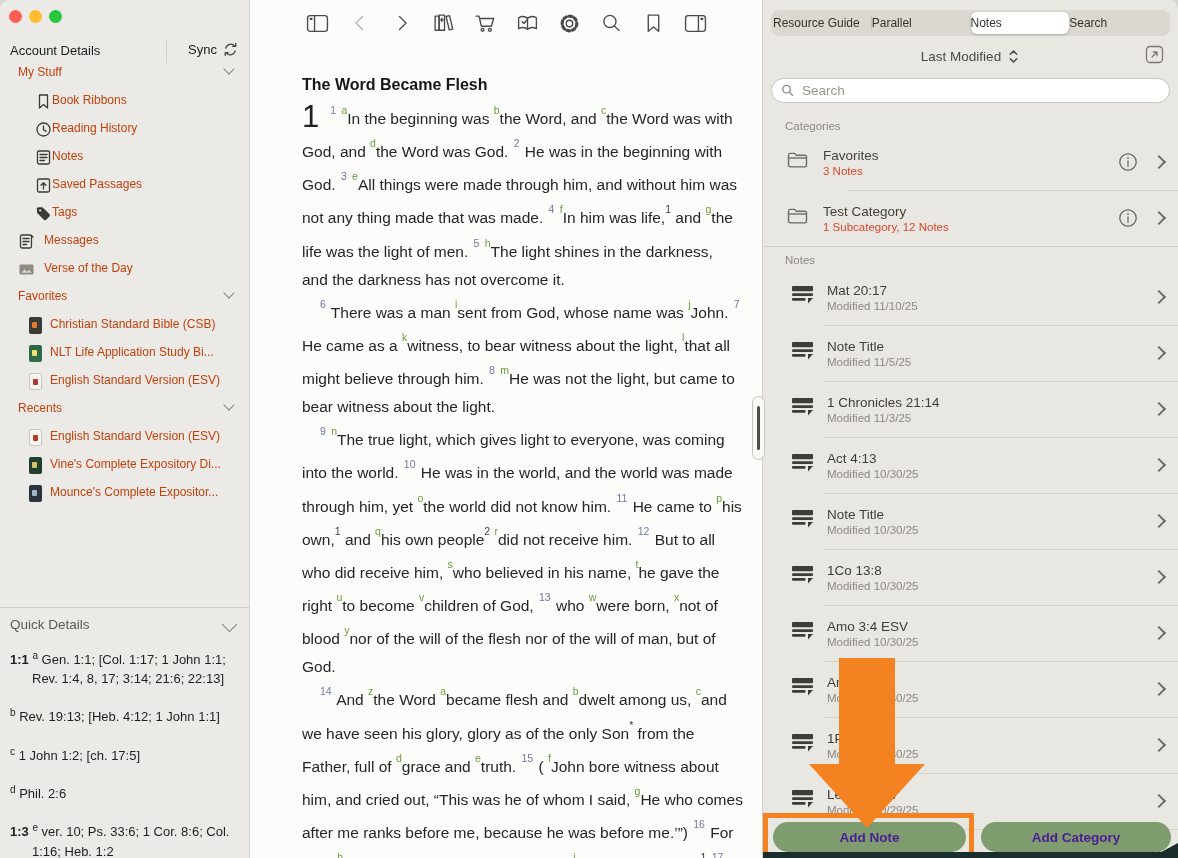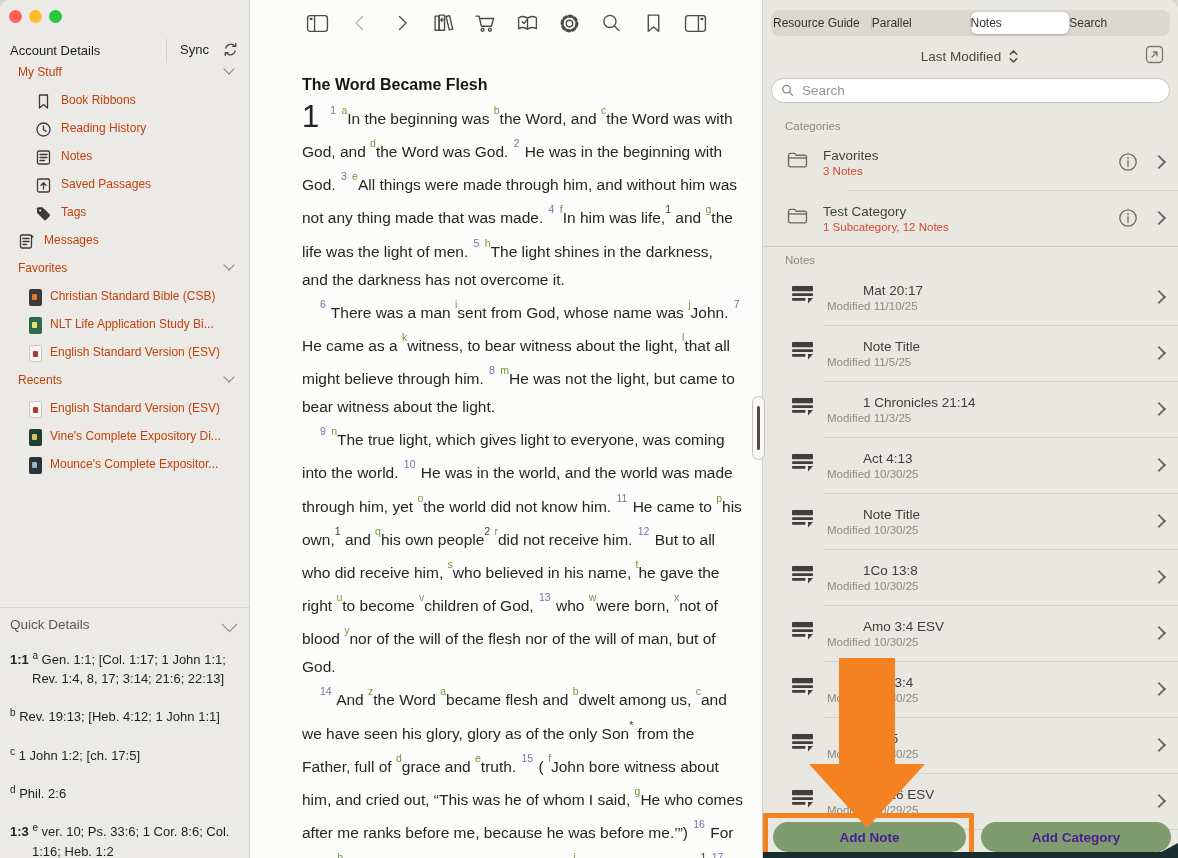--- a/index.html
+++ b/index.html
@@ -6,28 +6,28 @@
   .screen{position:relative;width:1178px;height:858px;background:#fcfcfa;overflow:hidden;
           font-family:"Liberation Sans",sans-serif;border-radius:10px 10px 0 0;
           -webkit-font-smoothing:antialiased;}
   
   .sidebar{position:absolute;left:0;top:0;width:250px;height:858px;background:#ebeae7;border-right:1px solid #d7d4ce;box-sizing:border-box;}
   .traffic{position:absolute;top:10px;left:9px;display:flex;gap:7px;}
   .tl{width:13px;height:13px;border-radius:50%;}
   .account-row{position:absolute;top:28px;left:0;right:0;height:26px;font-size:13px;color:#1d1c1a;margin-top:11px;}
   .account-label{position:absolute;left:10px;top:4px;}
   .account-div{position:absolute;left:166px;top:0;width:1px;height:24px;background:#d2cfc9;}
-  .sync{position:absolute;right:10px;top:2px;display:flex;align-items:center;gap:13px;color:#1d1c1a;}
+  .sync{position:absolute;right:10px;top:2px;display:flex;align-items:center;gap:5px;color:#1d1c1a;}
   .sync svg{color:#4d4b47;}
   .nav{position:absolute;top:65px;left:0;right:0;}
   .nav-row{height:28px;display:flex;align-items:flex-start;font-size:12px;color:#c2410c;}
   .nav-header{padding-left:18px;}
   .nav-header .chev{margin-left:auto;margin-right:16px;}
   .chev{width:7px;height:7px;border-right:1.6px solid #85827c;border-bottom:1.6px solid #85827c;transform:rotate(45deg);display:inline-block;}
-  .nav-sub{padding-left:35px;gap:9px;}
+  .nav-sub{padding-left:35px;}
   .nav-link{padding-left:18px;gap:9px;}
   .nav-book{padding-left:29px;gap:8px;}
   .sicon{width:17px;height:17px;display:flex;align-items:center;justify-content:center;color:#3c3a36;flex:0 0 auto;}
   .thumb{width:13px;height:17px;border-radius:2px;position:relative;flex:0 0 auto;}
   .thumb.light{border:1px solid #c9c6c0;box-sizing:border-box;}
   .thumb i{position:absolute;left:3px;top:5px;width:5px;height:6px;border-radius:1px;display:block;}
   .qd{position:absolute;top:607px;left:0;right:0;bottom:0;border-top:1px solid #d2cfc9;}
   .qd-head{height:32px;display:flex;align-items:center;padding:0 14px 0 10px;font-size:13.5px;color:#5b5954;}
   .qd-head .chev{margin-left:auto;width:10px;height:10px;border-width:1.4px;}
   .qd-entries{padding:6px 12px 0 10px;font-size:13px;line-height:19px;color:#1f1f1f;}
@@ -74,21 +74,21 @@
   .cat-sub{font-size:11.5px;color:var(--red);margin-top:2px;}
   .row-right{margin-left:auto;display:flex;align-items:center;gap:16px;}
   .info-btn{color:#6d6b66;display:flex;}
   .chev-r{width:8px;height:8px;border-right:2px solid #6f6d68;border-bottom:2px solid #6f6d68;transform:rotate(-45deg);}
   .notes-section{position:absolute;top:246px;left:0;right:0;bottom:0;border-top:1px solid #d0cdc6;}
   .note-list{position:absolute;top:22px;left:0;right:0;}
   .note-row{height:56px;display:flex;align-items:center;padding:0 14px 0 28px;position:relative;}
   .note-row + .note-row::before{content:"";position:absolute;left:60px;right:0;top:0;height:1px;background:#d5d2cb;}
   .note-icon{color:#3f3d39;flex:0 0 auto;}
   .note-text{margin-left:13px;}
-  .note-title{font-size:13.5px;color:#403e3a;margin-left:36px;}
+  .note-title{font-size:13.5px;color:#403e3a;}
   .note-mod{font-size:11.5px;color:#8d8a84;margin-top:2px;}
   .btnbar{position:absolute;top:822px;left:0;right:0;height:30px;z-index:4;}
   .gbtn{position:absolute;top:0;height:30px;border-radius:15px;background:var(--green);color:#4c1d95;font-weight:bold;font-size:13.5px;display:flex;align-items:center;justify-content:center;font-family:"Liberation Sans",sans-serif;border:none;}
   .gbtn.add-note{left:10px;width:193px;}
   .gbtn.add-cat{left:218px;width:190px;}
   .highlight-box{position:absolute;left:0;top:813px;width:211px;height:45px;border:5px solid var(--orange);box-sizing:border-box;z-index:5;pointer-events:none;}
   .big-arrow{position:absolute;left:46px;top:658px;z-index:6;pointer-events:none;}
   .darkbar{position:absolute;left:0;right:0;bottom:0;height:6px;background:#1a2f2d;z-index:7;}
   .darkwedge{position:absolute;right:0;bottom:0;width:0;height:0;border-left:28px solid transparent;border-bottom:15px solid #1a2f2d;z-index:7;}
 </style>
@@ -171,20 +171,29 @@
     <span class="sicon">
             <svg width="17" height="17" viewBox="0 0 17 17" fill="none" stroke="currentColor" stroke-width="1.3" stroke-linecap="round" stroke-linejoin="round">
               <rect x="2.5" y="2" width="11" height="13" rx="1.5"></rect>
               <line x1="5" y1="5.5" x2="11" y2="5.5"></line>
               <line x1="5" y1="8.5" x2="11" y2="8.5"></line>
               <line x1="5" y1="11.5" x2="8.5" y2="11.5"></line>
               <path d="M13.5 2.5 l1.5 1.5"></path>
             </svg>
           </span>
     <span class="lbl">Messages</span>
+  </div>
+        <div class="nav-row nav-link">
+    <span class="sicon">
+            <svg width="17" height="17" viewBox="0 0 17 17" fill="none" stroke="currentColor" stroke-width="1.3" stroke-linecap="round" stroke-linejoin="round">
+              <rect x="1.5" y="3.5" width="14" height="10" rx="1.2" fill="#8e8b85" stroke="none"></rect>
+              <path d="M3.5 11.8 l3 -3.6 2.5 2.6 2 -2 2.8 3z" fill="#d8d5cf" stroke="none"></path>
+            </svg>
+          </span>
+    <span class="lbl">Verse of the Day</span>
   </div>
         <div class="nav-row nav-header">
     <span class="lbl">Favorites</span>
     <span class="chev"></span>
   </div>
         <div class="nav-row nav-book">
     <span class="thumb" style="background: rgb(59, 58, 54);">
             <i style="background: rgb(224, 122, 46);"></i>
           </span>
     <span class="lbl">Christian Standard Bible (CSB)</span>

